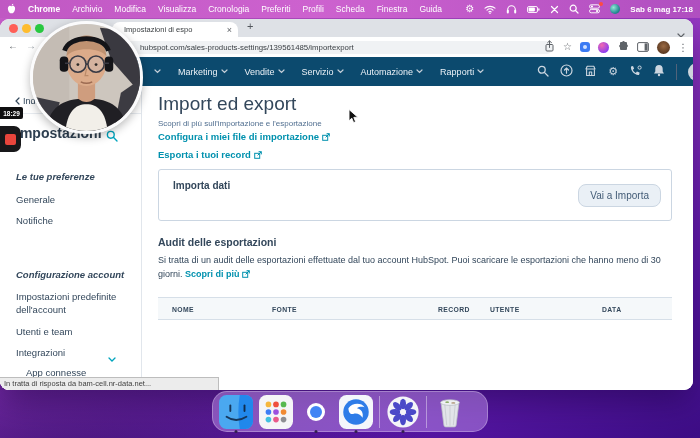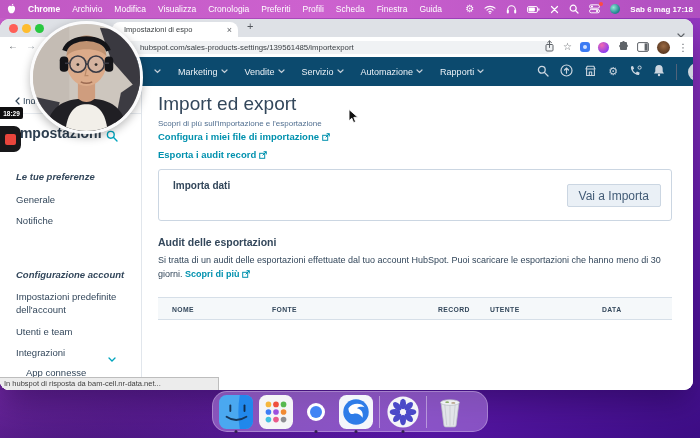--- a/index.html
+++ b/index.html
@@ -75,21 +75,21 @@
   .sb-chev { position:absolute; left:108px; top:262px; }
 
   .main { position:absolute; left:142px; top:0; right:0; height:100%; }
   .pg-title { position:absolute; left:16px; top:7px; font-size:19px; font-weight:500; color:#33475b; }
   .pg-sub { position:absolute; left:16px; top:33px; font-size:8px; color:#516f90; }
   .tlink { position:absolute; left:16px; font-size:9.5px; font-weight:bold; color:#0091ae; display:flex; align-items:center; gap:3px; }
   .card { position:absolute; left:16px; top:83px; width:514px; height:52px; border:1px solid #cbd6e2; border-radius:3px; background:#fff; }
   .card-title { position:absolute; left:14px; top:10px; font-size:10px; font-weight:bold; color:#33475b; }
   .card-sub { position:absolute; left:14px; top:27px; font-size:9.5px; color:#33475b; }
   .card-btn { position:absolute; right:10px; top:14px; height:23px; padding:0 11px; background:#eaf0f6;
-    border:1px solid #cbd6e2; border-radius:2px; font-size:12px; color:#425b76;
+    border:1px solid #cbd6e2; border-radius:8px; font-size:10px; color:#425b76;
     display:flex; align-items:center; font-family:"Liberation Sans",sans-serif; }
   .audit-title { position:absolute; left:16px; top:150px; font-size:10.5px; font-weight:bold; color:#33475b; }
   .audit-p { position:absolute; left:16px; top:167px; width:516px; font-size:9px; line-height:14px; color:#33475b; }
   .audit-p .ilink { color:#0091ae; font-weight:bold; white-space:nowrap; }
   .thead { position:absolute; left:16px; top:211px; width:514px; height:23px; background:#f5f8fa;
     border-top:1px solid #d6dfe8; border-bottom:1px solid #d6dfe8; }
   .th { position:absolute; top:8px; font-size:6.8px; font-weight:bold; letter-spacing:.4px; color:#33475b; }
 
   .statusbar { position:absolute; left:0; bottom:0; width:219px; height:13px; background:#ececec;
     border-top:1px solid #bdbdbd; border-right:1px solid #bdbdbd; font-size:7.5px; color:#3f3f3f;
@@ -361,21 +361,21 @@
       <div class="pg-title">Import ed export</div>
       <div class="pg-sub">Scopri di più sull'importazione e l'esportazione</div>
       <div class="tlink" style="top:45px;">
         <span>Configura i miei file di importazione</span>
         <svg width="8" height="8" viewBox="0 0 8 8" fill="none" stroke="#0091ae" stroke-width="1">
             <rect x="0.7" y="2.3" width="5" height="5"></rect>
             <path d="M3.6,4.4 L7.3,0.7 M4.6,0.7 H7.3 V3.4"></path>
           </svg>
       </div>
       <div class="tlink" style="top:63px;">
-        <span>Esporta i audit record</span>
+        <span>Esporta i tuoi record</span>
         <svg width="8" height="8" viewBox="0 0 8 8" fill="none" stroke="#0091ae" stroke-width="1">
             <rect x="0.7" y="2.3" width="5" height="5"></rect>
             <path d="M3.6,4.4 L7.3,0.7 M4.6,0.7 H7.3 V3.4"></path>
           </svg>
       </div>
 
       <div class="card">
         <div class="card-title">Importa dati</div>
         <button class="card-btn">Vai a Importa</button>
       </div>
@@ -394,21 +394,21 @@
       <div class="thead">
         <span class="th" style="left:14px;">NOME</span>
         <span class="th" style="left:114px;">FONTE</span>
         <span class="th" style="left:280px;">RECORD</span>
         <span class="th" style="left:332px;">UTENTE</span>
         <span class="th" style="left:444px;">DATA</span>
       </div>
     </div>
   </div>
 
-  <div class="statusbar">In hubspot di risposta da bam-cell.nr-data.net...</div>
+  <div class="statusbar">In tratta di risposta da bam-cell.nr-data.net...</div>
 </div>
 
 <div class="dock">
   <span class="dock-app running">
     <svg viewBox="0 0 36 36">
         <rect width="36" height="36" rx="8" fill="#4aa8f0"></rect>
         <path d="M22,0 H28 a8,8 0 0 1 8,8 V28 a8,8 0 0 1 -8,8 H22 C20,24 20,12 22,0 Z" fill="#2188ec"></path>
         <path d="M12,11 v6" stroke="#16375c" stroke-width="2" stroke-linecap="round"></path>
         <path d="M27,11 v6" stroke="#0f2c4e" stroke-width="2" stroke-linecap="round"></path>
         <path d="M8,23 q10,7 21,0" stroke="#16375c" stroke-width="2" fill="none" stroke-linecap="round"></path>

